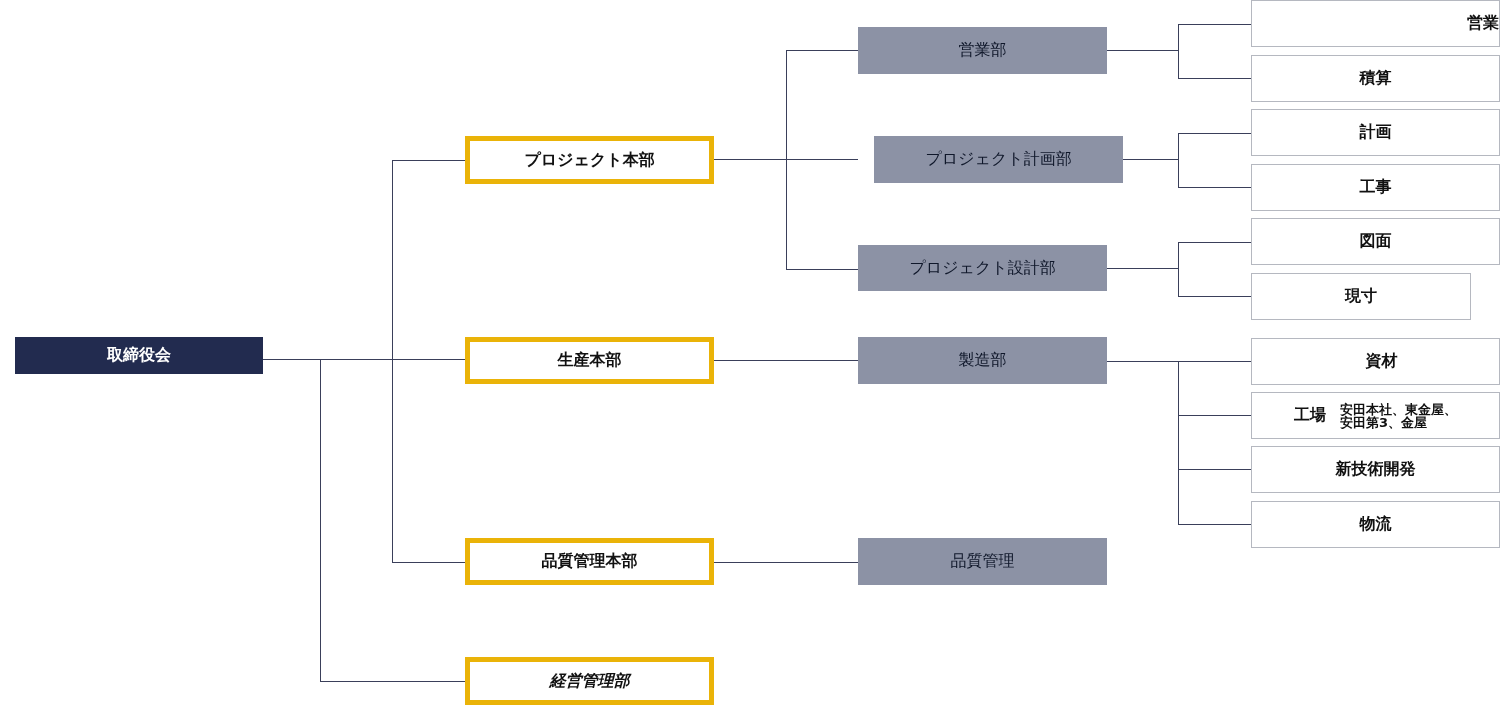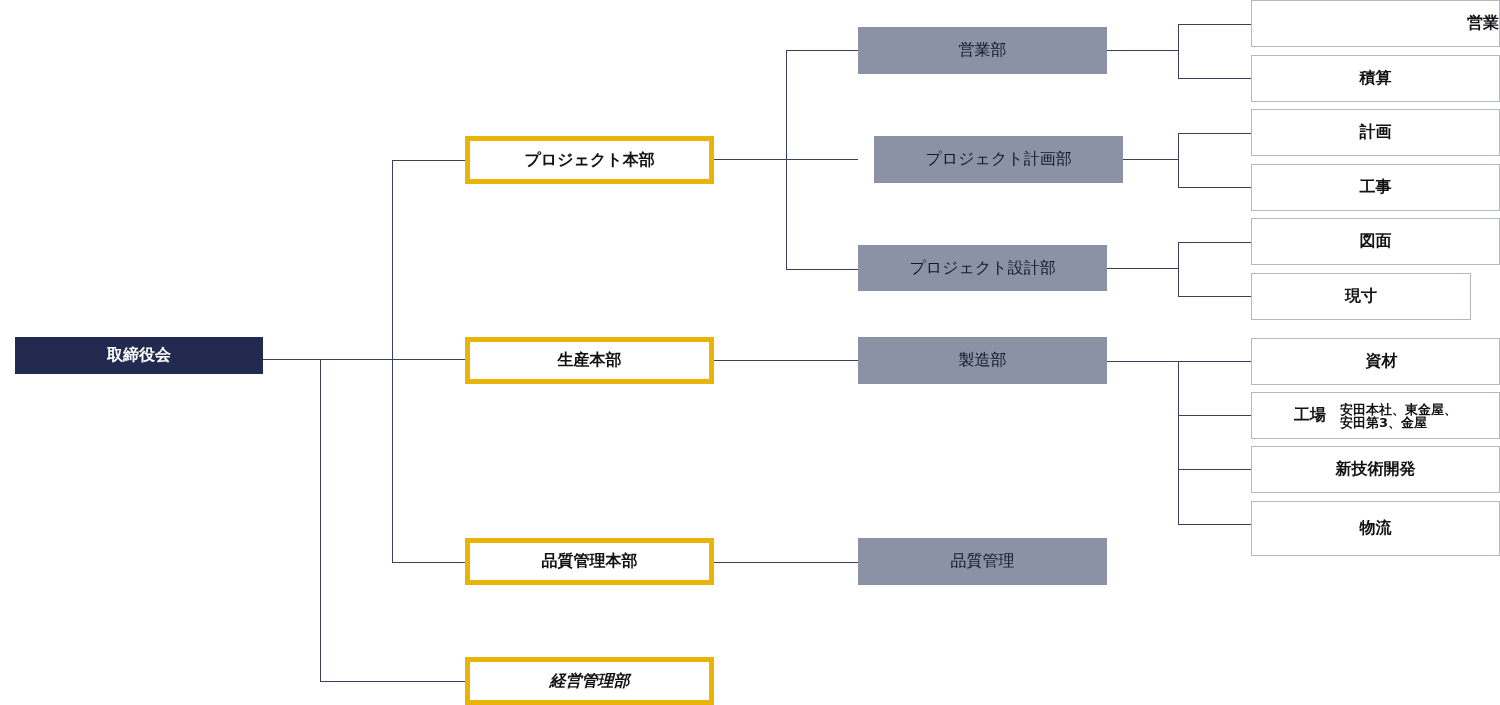--- a/index.html
+++ b/index.html
@@ -106,15 +106,15 @@
 <div class="box l4" style="left:1251px;top:338px;width:249px;height:47px;padding-left:12px;">
     <span>資材</span>
   </div>
 <div class="box l4" style="left:1251px;top:392px;width:249px;height:47px;">
   <span>工場</span>
   <span class="note"><span>安田本社、東金屋、</span><br><span>安田第3、金屋</span></span>
 </div>
 <div class="box l4" style="left:1251px;top:446px;width:249px;height:47px;">
     <span>新技術開発</span>
   </div>
-<div class="box l4" style="left:1251px;top:501px;width:249px;height:55px;">
+<div class="box l4" style="left:1251px;top:501px;width:249px;height:47px;">
     <span>物流</span>
   </div>
 
 </body></html>

